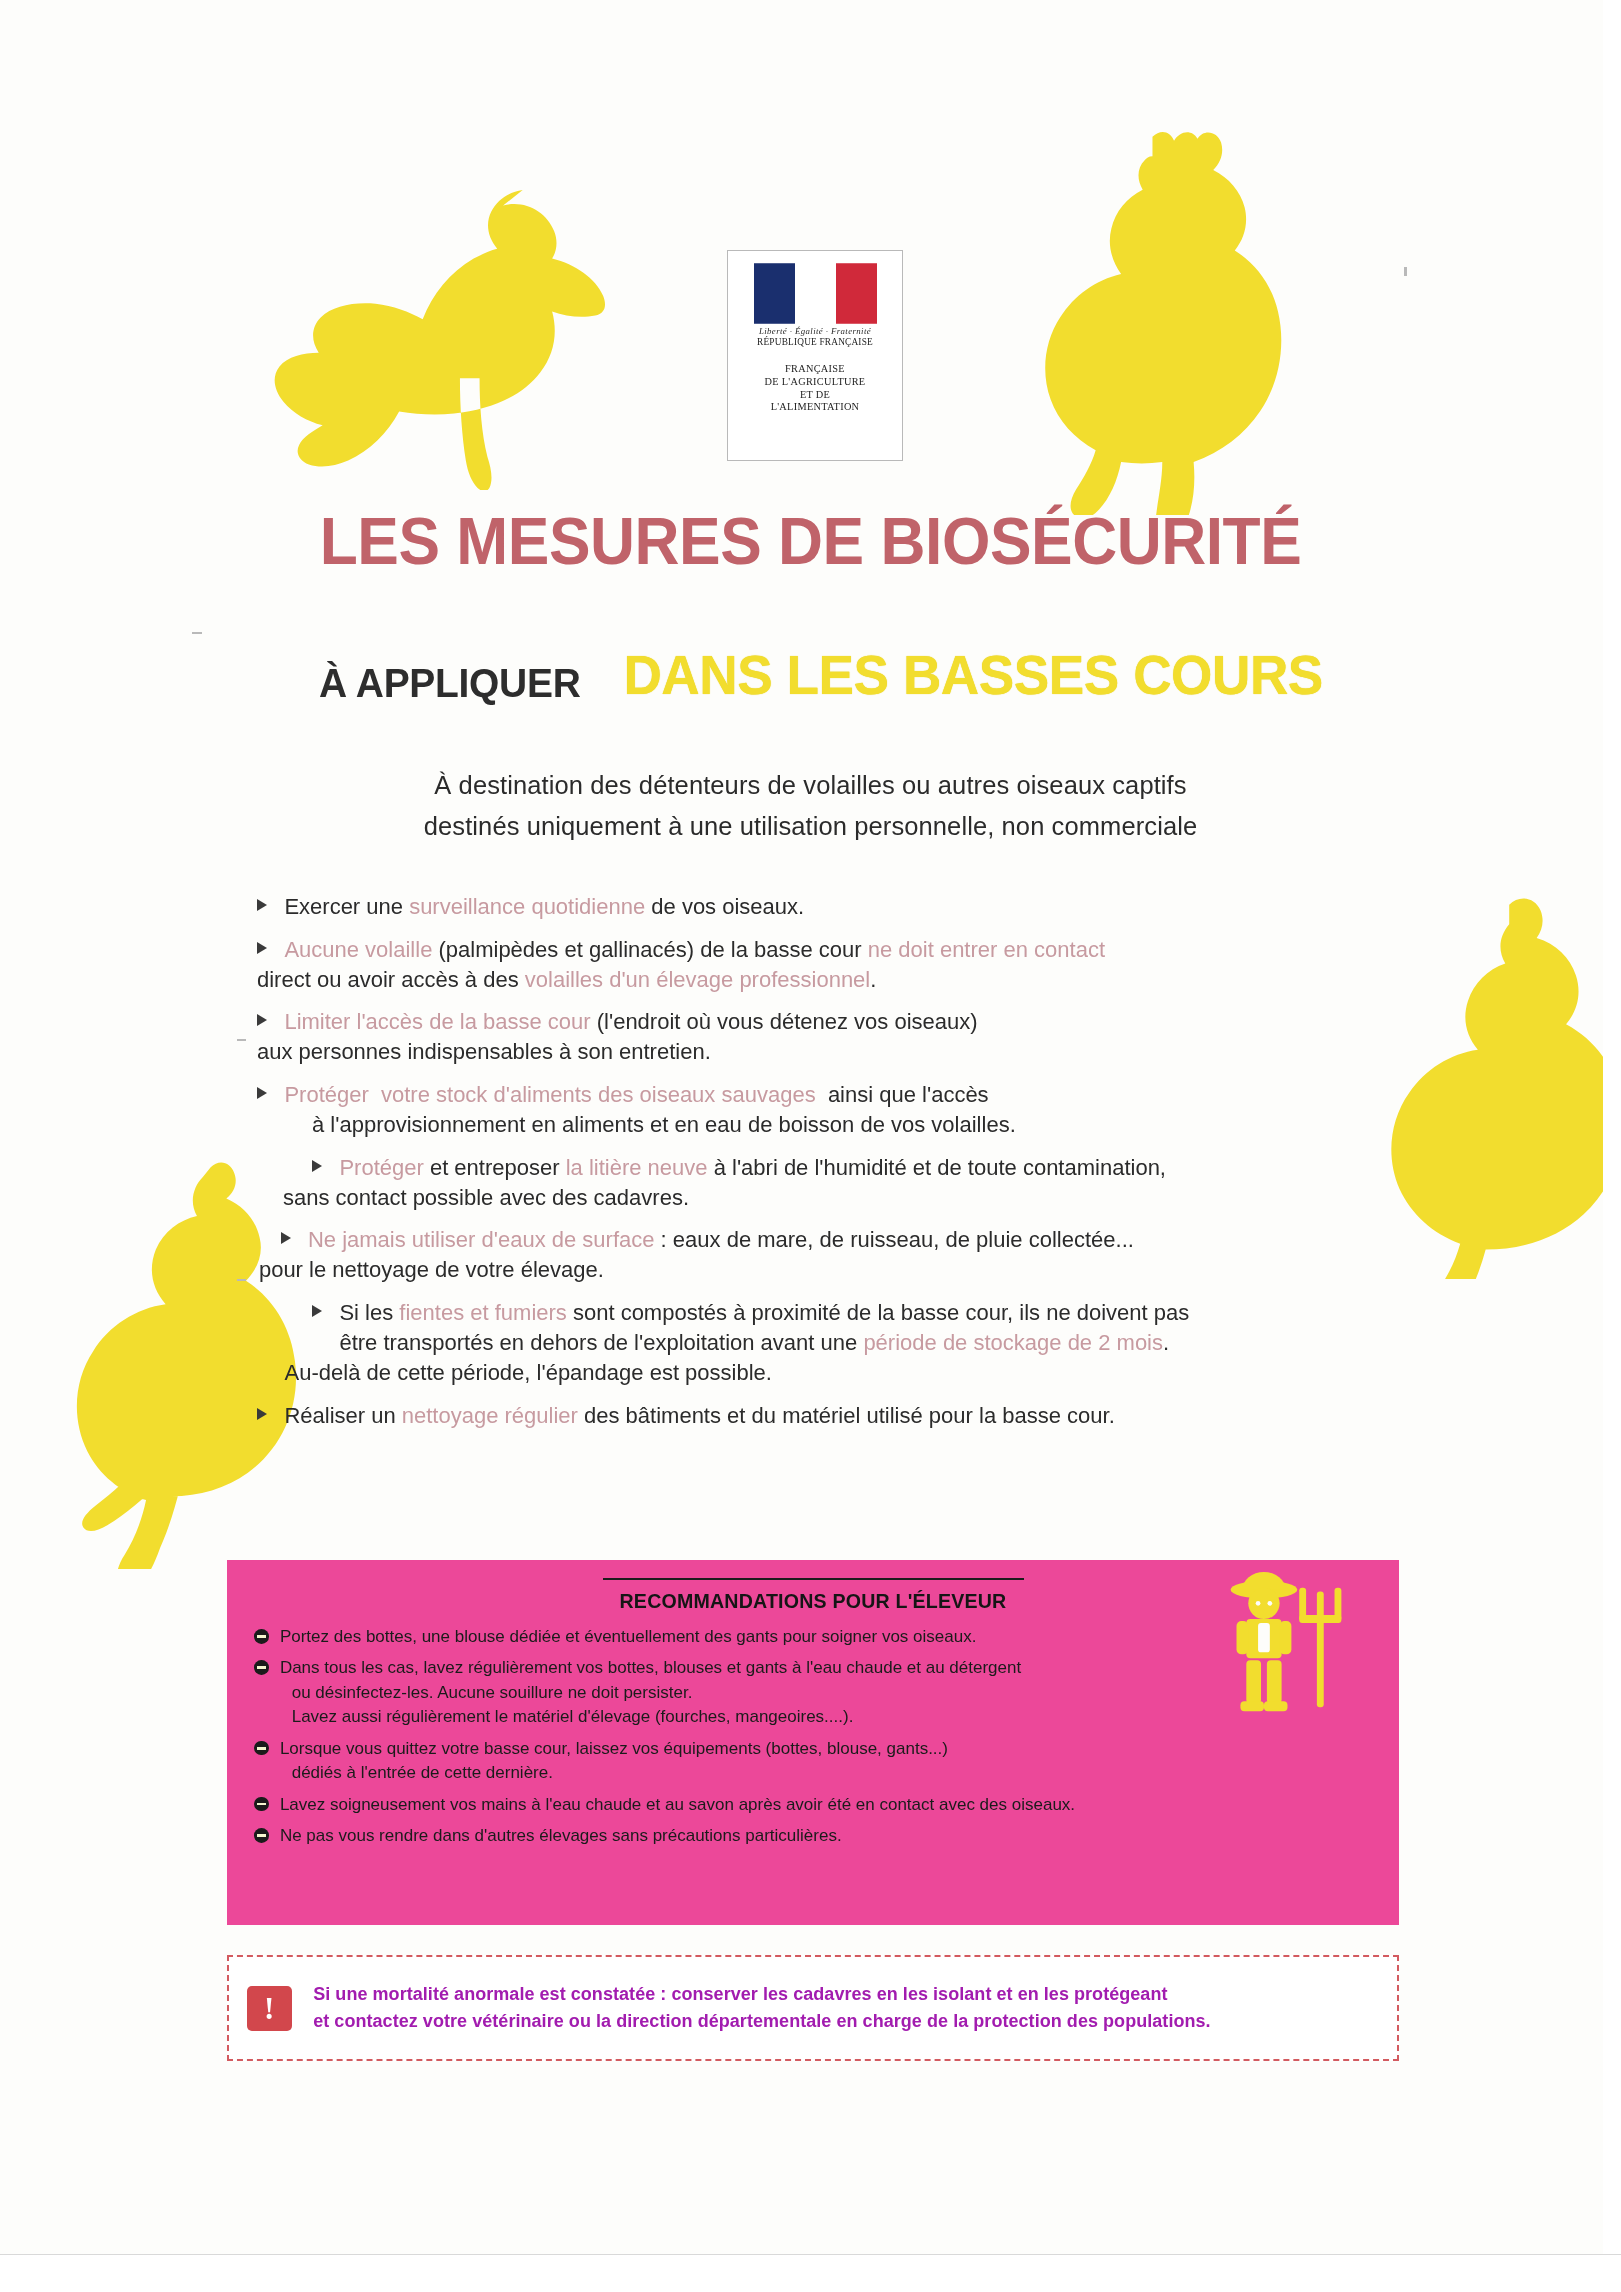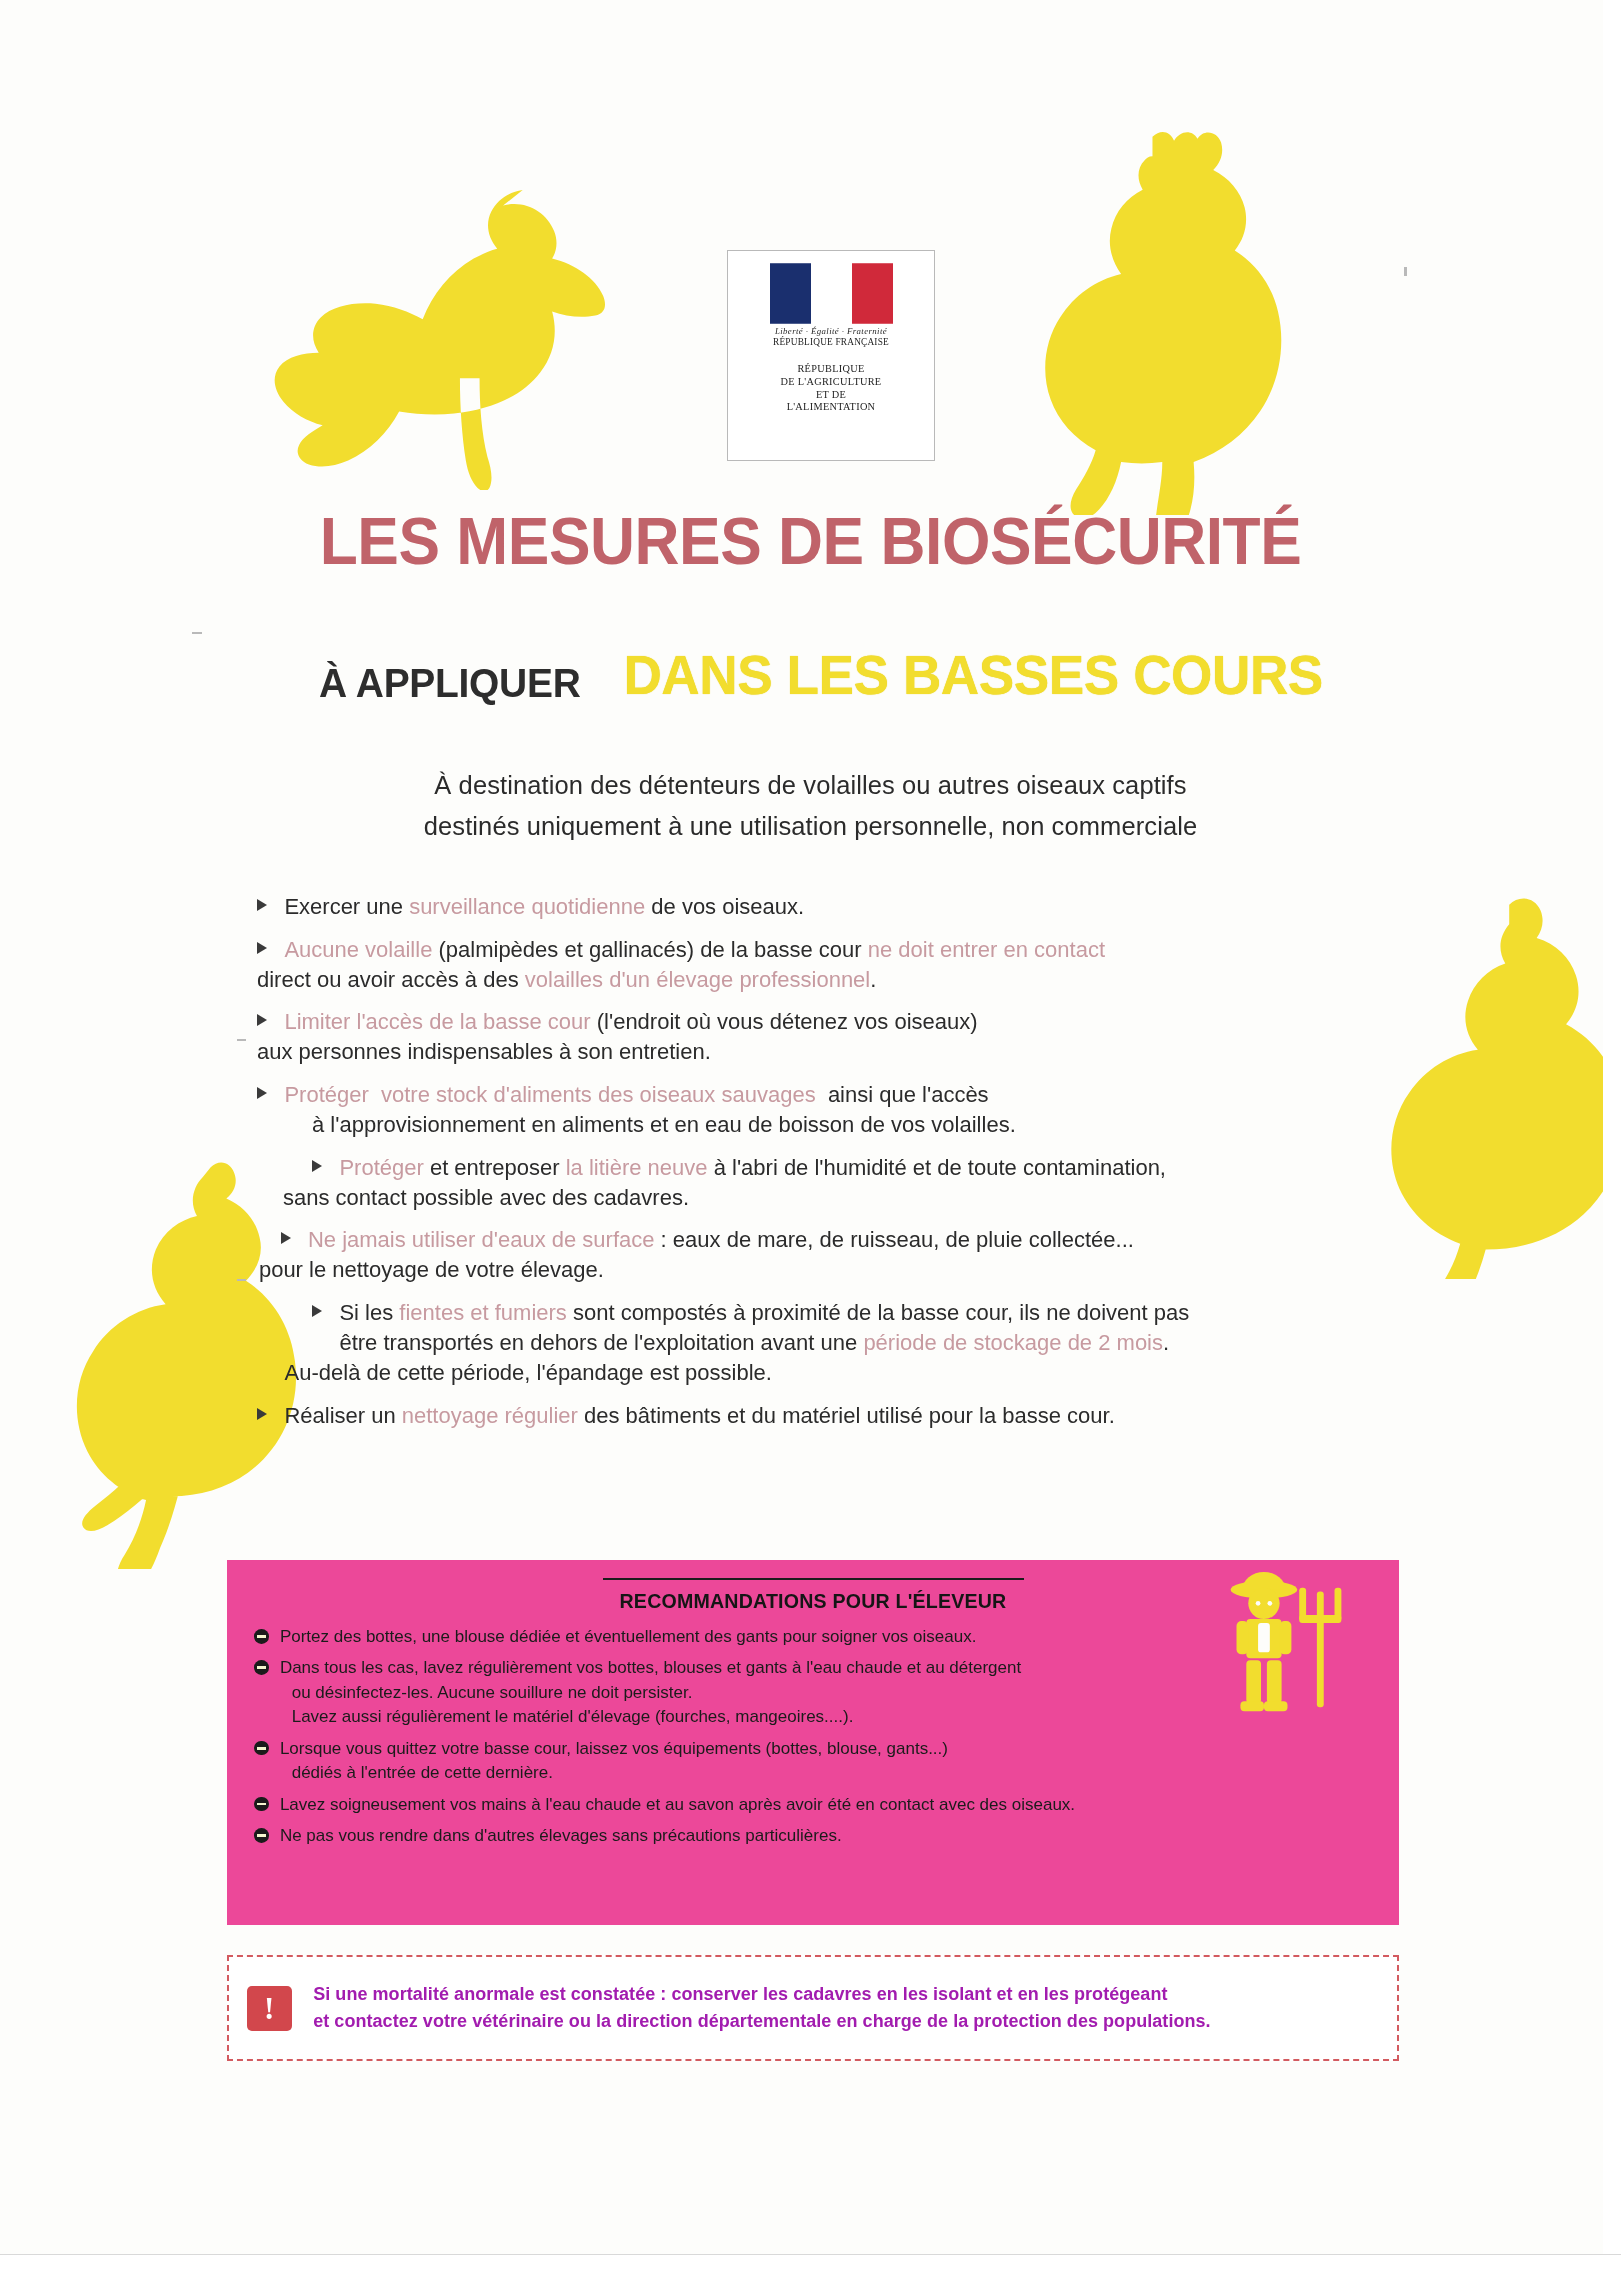--- a/index.html
+++ b/index.html
@@ -30,21 +30,21 @@
     border-top: 1px solid #d9d9d9;
   }
 
   
   .bird { position: absolute; fill: #f2dd2e; }
 
   
   .logo-box {
     position: absolute;
     left: 727px; top: 250px;
-    width: 208px; height: 211px;
+    width: 176px; height: 211px;
     border: 1px solid #b9b9b9;
     background: #ffffff;
     text-align: center;
     padding-top: 7.8px;
   }
   .logo-flag {
     width: 123px; height: 61px;
     margin: 3.9px auto 0 auto;
     display: block;
   }
@@ -262,21 +262,21 @@
     <svg class="logo-flag" viewBox="0 0 126 62">
       <rect x="0" y="0" width="42" height="62" fill="#1a2f6e"></rect>
       <rect x="42" y="0" width="42" height="62" fill="#ffffff"></rect>
       <rect x="84" y="0" width="42" height="62" fill="#d0293a"></rect>
       <path d="M46 56 C50 40 56 26 64 14 C66 11 70 9 72 12 C74 16 70 22 66 28 C60 38 54 48 52 58 Z" fill="#ffffff"></path>
       <path d="M30 58 C28 44 24 30 16 18 C14 14 18 10 22 14 C30 24 36 40 38 58 Z" fill="#ffffff" opacity="0.0"></path>
     </svg>
     <div class="logo-devise">Liberté · Égalité · Fraternité</div>
     <div class="logo-rf">RÉPUBLIQUE FRANÇAISE</div>
     <div class="logo-ministere">
-      <div>RÉPUBLIQUE</div>
+      <div>FRANÇAISE</div>
       <div>DE L'AGRICULTURE</div>
       <div>ET DE</div>
       <div>L'ALIMENTATION</div>
     </div>
   </div>
 
   <div class="title-main">LES MESURES DE BIOSÉCURITÉ</div>
   <div class="title-sub-wrap">
     <span class="title-sub-a">À APPLIQUER</span><span class="title-sub-b">DANS LES BASSES COURS</span>
   </div>

